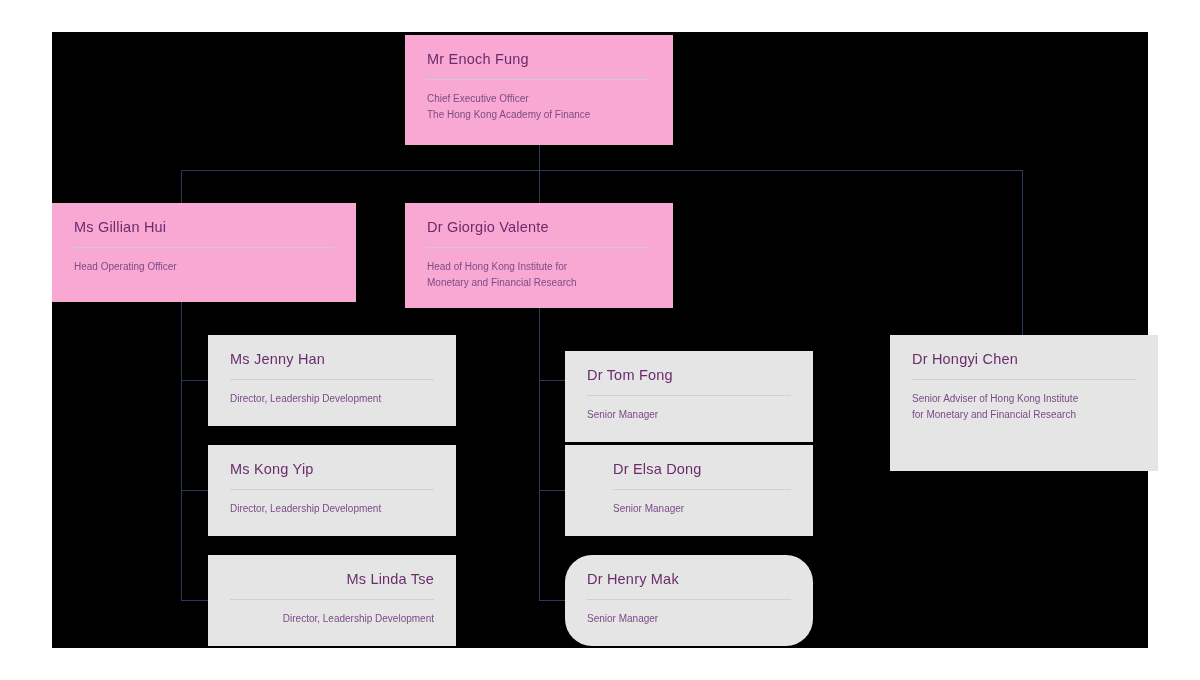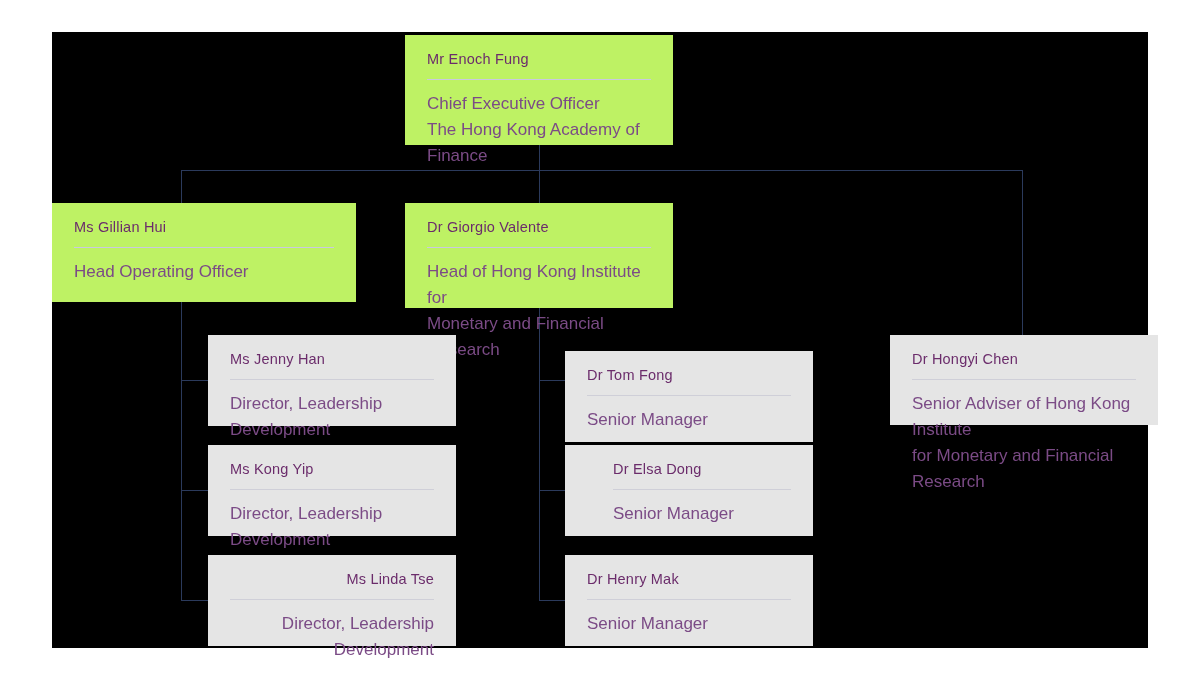--- a/index.html
+++ b/index.html
@@ -32,58 +32,58 @@
   .conn.h { height: 1px; }
 
   
   .node {
     position: absolute;
     box-sizing: border-box;
     padding: 16px 22px 18px 22px;
     background: #e5e5e5;
   }
   .node.accent {
-    background: #bef264;
+    background: #f9a8d4;
   }
   .node-name {
     font-size: 14.5px;
     color: #6b2c6b;
     letter-spacing: 0.2px;
     line-height: 1.2;
     white-space: nowrap;
   }
   .node-rule {
     height: 1px;
     background: #cfcfd8;
     margin: 11px 0 11px 0;
   }
   .node.accent .node-rule {
     background: #c9c9e0;
   }
   .node-title {
-    font-size: 17px;
+    font-size: 10px;
     color: #7b4b86;
     line-height: 1.52;
     white-space: pre-line;
   }
 
   
   #node-ceo        { left: 353px; top:   3px; width: 268px; height: 110px; }
   #node-coo        { left:   0px; top: 171px; width: 304px; height:  99px; }
   #node-hkimr-head { left: 353px; top: 171px; width: 268px; height: 105px; }
 
   #node-jenny-han  { left: 156px; top: 303px; width: 248px; height:  91px; }
   #node-sarah-yip  { left: 156px; top: 413px; width: 248px; height:  91px; }
   #node-linda-tse  { left: 156px; top: 523px; width: 248px; height:  91px; text-align: right; }
 
   #node-tom-fong   { left: 513px; top: 303px; width: 248px; height:  91px; margin-top: 16px; }
   #node-elsa-dong  { left: 513px; top: 413px; width: 248px; height:  91px; padding-left: 48px; }
-  #node-henry-mak  { left: 513px; top: 523px; width: 248px; height:  91px; }
+  #node-henry-mak  { left: 513px; top: 523px; width: 248px; height:  91px; border-radius: 27px; }
 
-  #node-hongyi-chen{ left: 838px; top: 303px; width: 268px; height: 90px; }
+  #node-hongyi-chen{ left: 838px; top: 303px; width: 268px; height: 136px; }
 
   
   #conn-ceo-down     { left: 487px; top: 113px; height:  58px; }
   #conn-bus          { left: 129px; top: 138px; width: 841px; }
   #conn-bus-left     { left: 129px; top: 138px; height:  33px; }
   #conn-bus-right    { left: 970px; top: 138px; height: 168px; }
 
   #conn-left-spine   { left: 129px; top: 270px; height: 299px; }
   #conn-left-stub-1  { left: 129px; top: 348px; width:  28px; }
   #conn-left-stub-2  { left: 129px; top: 458px; width:  28px; }

